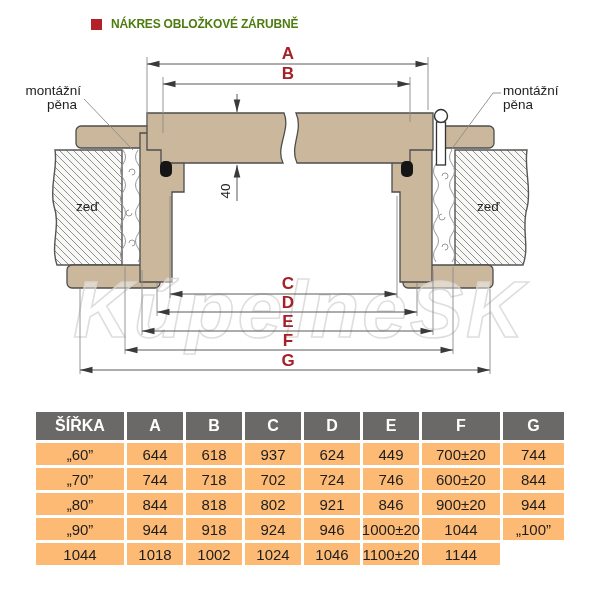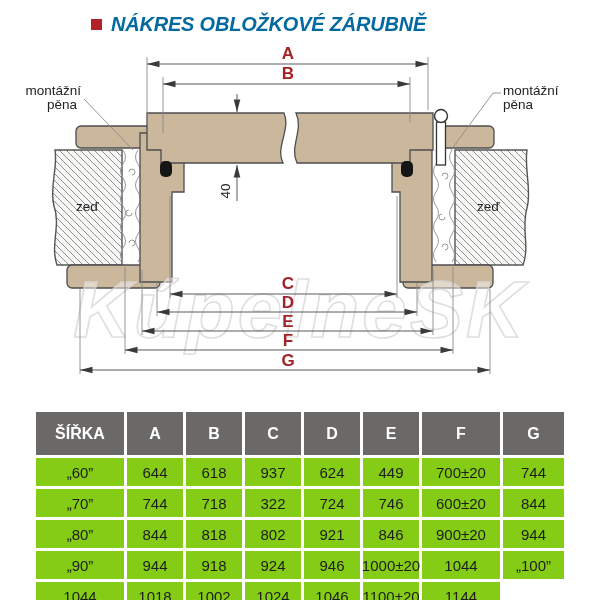--- a/index.html
+++ b/index.html
@@ -1,33 +1,33 @@
 <!DOCTYPE html>
 <html><head>
 <meta charset="utf-8">
 <style>
   html,body{margin:0;padding:0;background:#ffffff;}
   body{width:600px;height:600px;overflow:hidden;font-family:"Liberation Sans",sans-serif;}
   .hdr{display:flex;align-items:center;padding:12px 0 4px 91px;height:24px;}
   .bullet{width:11px;height:11px;background:#b22028;margin-right:9px;flex:0 0 auto;}
-  .title{font-size:20px;font-weight:bold;color:#0369a1;letter-spacing:-0.2px;white-space:nowrap;font-style:italic;}
+  .title{font-size:12px;font-weight:bold;color:#4d7c0f;letter-spacing:-0.2px;white-space:nowrap;}
   svg{display:block;}
   .dimline{stroke:#5a5a5a;stroke-width:1;fill:none;}
   .extline{stroke:#8a8a8a;stroke-width:0.9;fill:none;}
   .wood{fill:#cbb89c;stroke:#4d4d4d;stroke-width:1.3;}
   .dimletter{fill:#a32127;font-weight:bold;font-size:17px;text-anchor:middle;}
   .small-label{fill:#222;font-size:13.5px;}
   .wm{fill:rgba(255,255,255,0.55);stroke:#dbd9d6;stroke-width:1.6;font-size:80px;
       font-weight:bold;font-style:italic;letter-spacing:3px;text-anchor:middle;opacity:0.85;}
   .foamline{stroke:#999;stroke-width:1;fill:none;}
   .tbl{display:grid;grid-template-columns:88px 56px 56px 56px 56px 56px 78px 61px;
        gap:3px;margin:6px 0 0 36px;width:507px;}
-  .th{background:#6b6968;color:#fff;font-weight:bold;font-size:16px;height:43px;
+  .th{background:#6b6968;color:#fff;font-weight:bold;font-size:16px;height:28px;
       display:flex;align-items:center;justify-content:center;}
-  .td{background:#84cc16;color:#1d1d1d;font-size:15px;height:28px;
+  .td{background:#fdba74;color:#1d1d1d;font-size:15px;height:22px;
       display:flex;align-items:center;justify-content:center;}
 </style>
 </head>
 <body>
 
 <div class="hdr">
   <div class="bullet"></div>
   <div class="title">NÁKRES OBLOŽKOVÉ ZÁRUBNĚ</div>
 </div>
 
@@ -140,21 +140,21 @@
     <div class="td">644</div>
     <div class="td">618</div>
     <div class="td">937</div>
     <div class="td">624</div>
     <div class="td">449</div>
     <div class="td">700±20</div>
     <div class="td">744</div>
     <div class="td">„70”</div>
     <div class="td">744</div>
     <div class="td">718</div>
-    <div class="td">322</div>
+    <div class="td">702</div>
     <div class="td">724</div>
     <div class="td">746</div>
     <div class="td">600±20</div>
     <div class="td">844</div>
     <div class="td">„80”</div>
     <div class="td">844</div>
     <div class="td">818</div>
     <div class="td">802</div>
     <div class="td">921</div>
     <div class="td">846</div>

